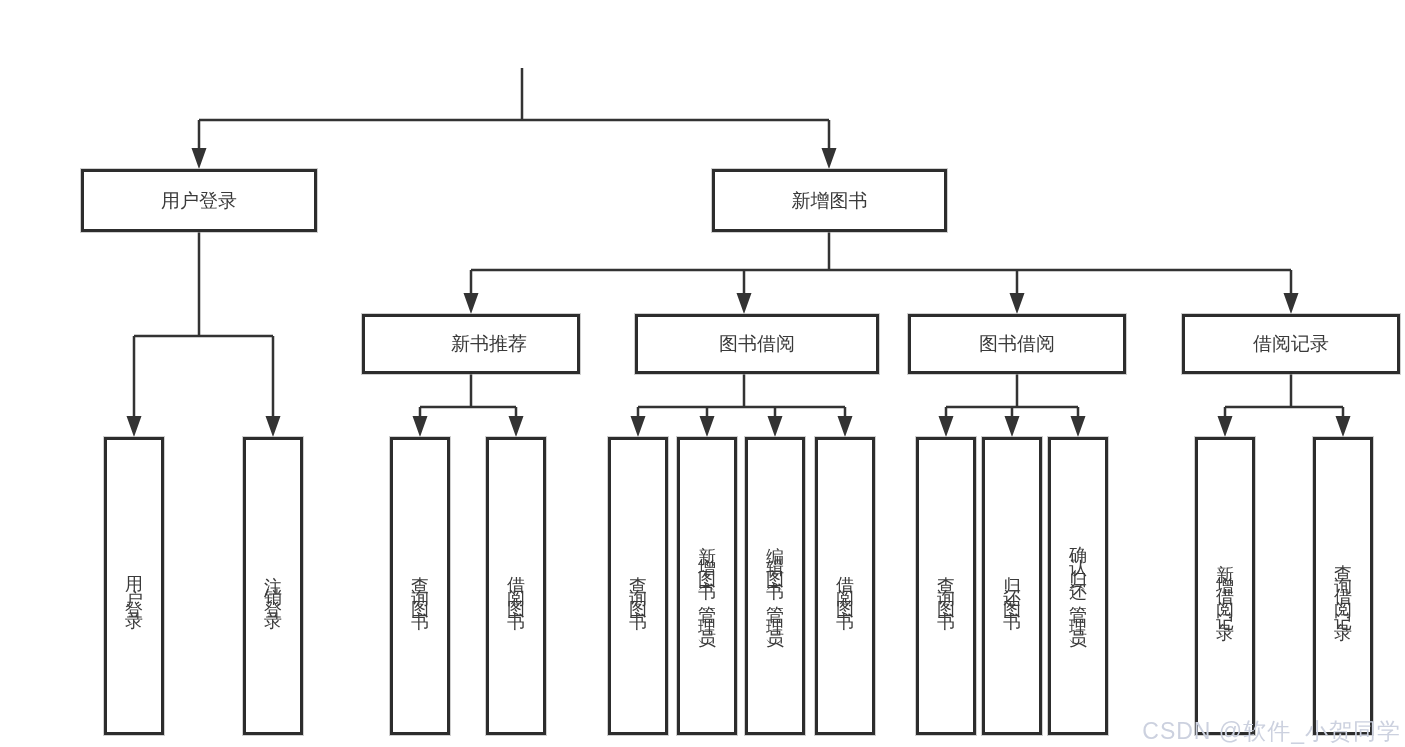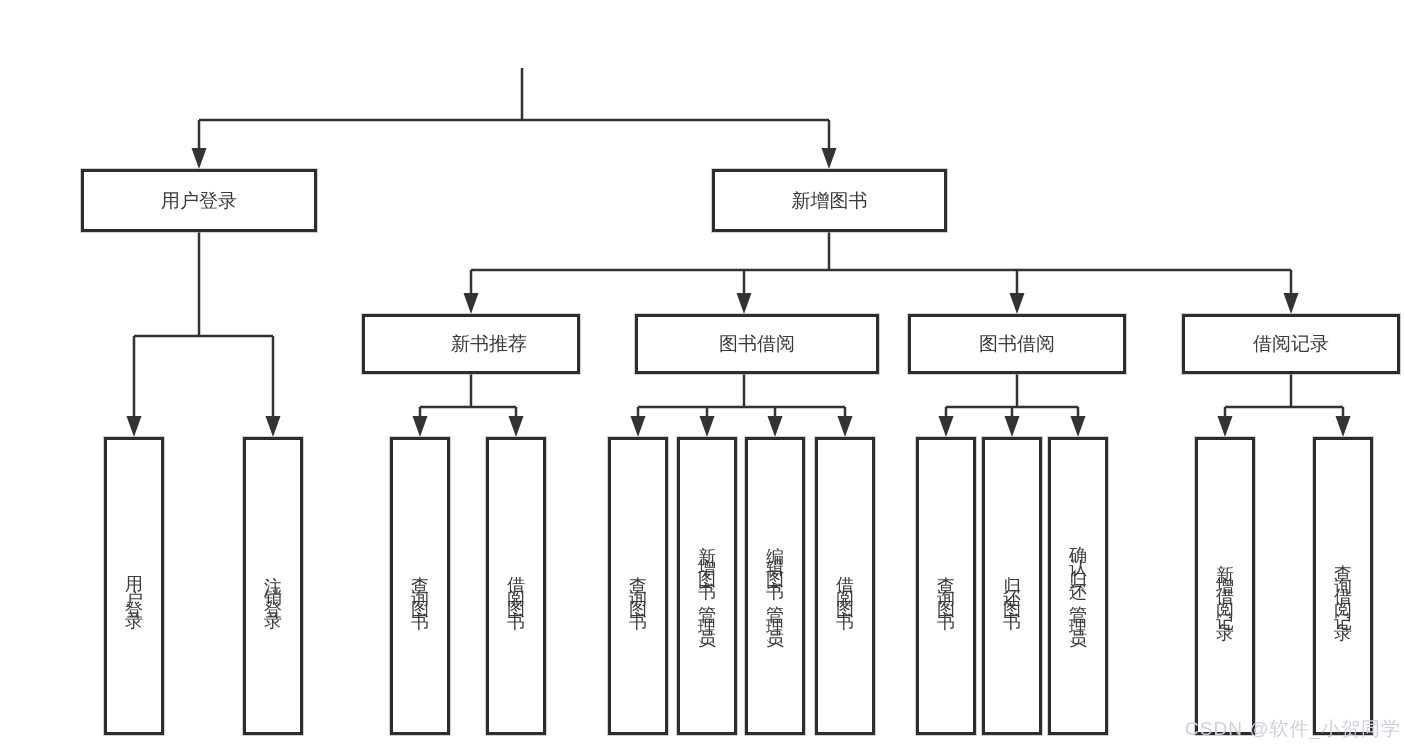--- a/index.html
+++ b/index.html
@@ -26,21 +26,21 @@
     writing-mode:vertical-rl;
     text-orientation:mixed;
     letter-spacing:12px;
     font-size:18px;
     line-height:1;
     color:#3a3a3a;
   }
   .watermark{
     position:absolute;
     right:4px;top:716px;
-    font-size:19px;
+    font-size:23px;
     color:#ccd1df;
     letter-spacing:1px;
     z-index:10;
     white-space:nowrap;
   }
 </style>
 </head>
 <body>
 
 <div class="canvas">

